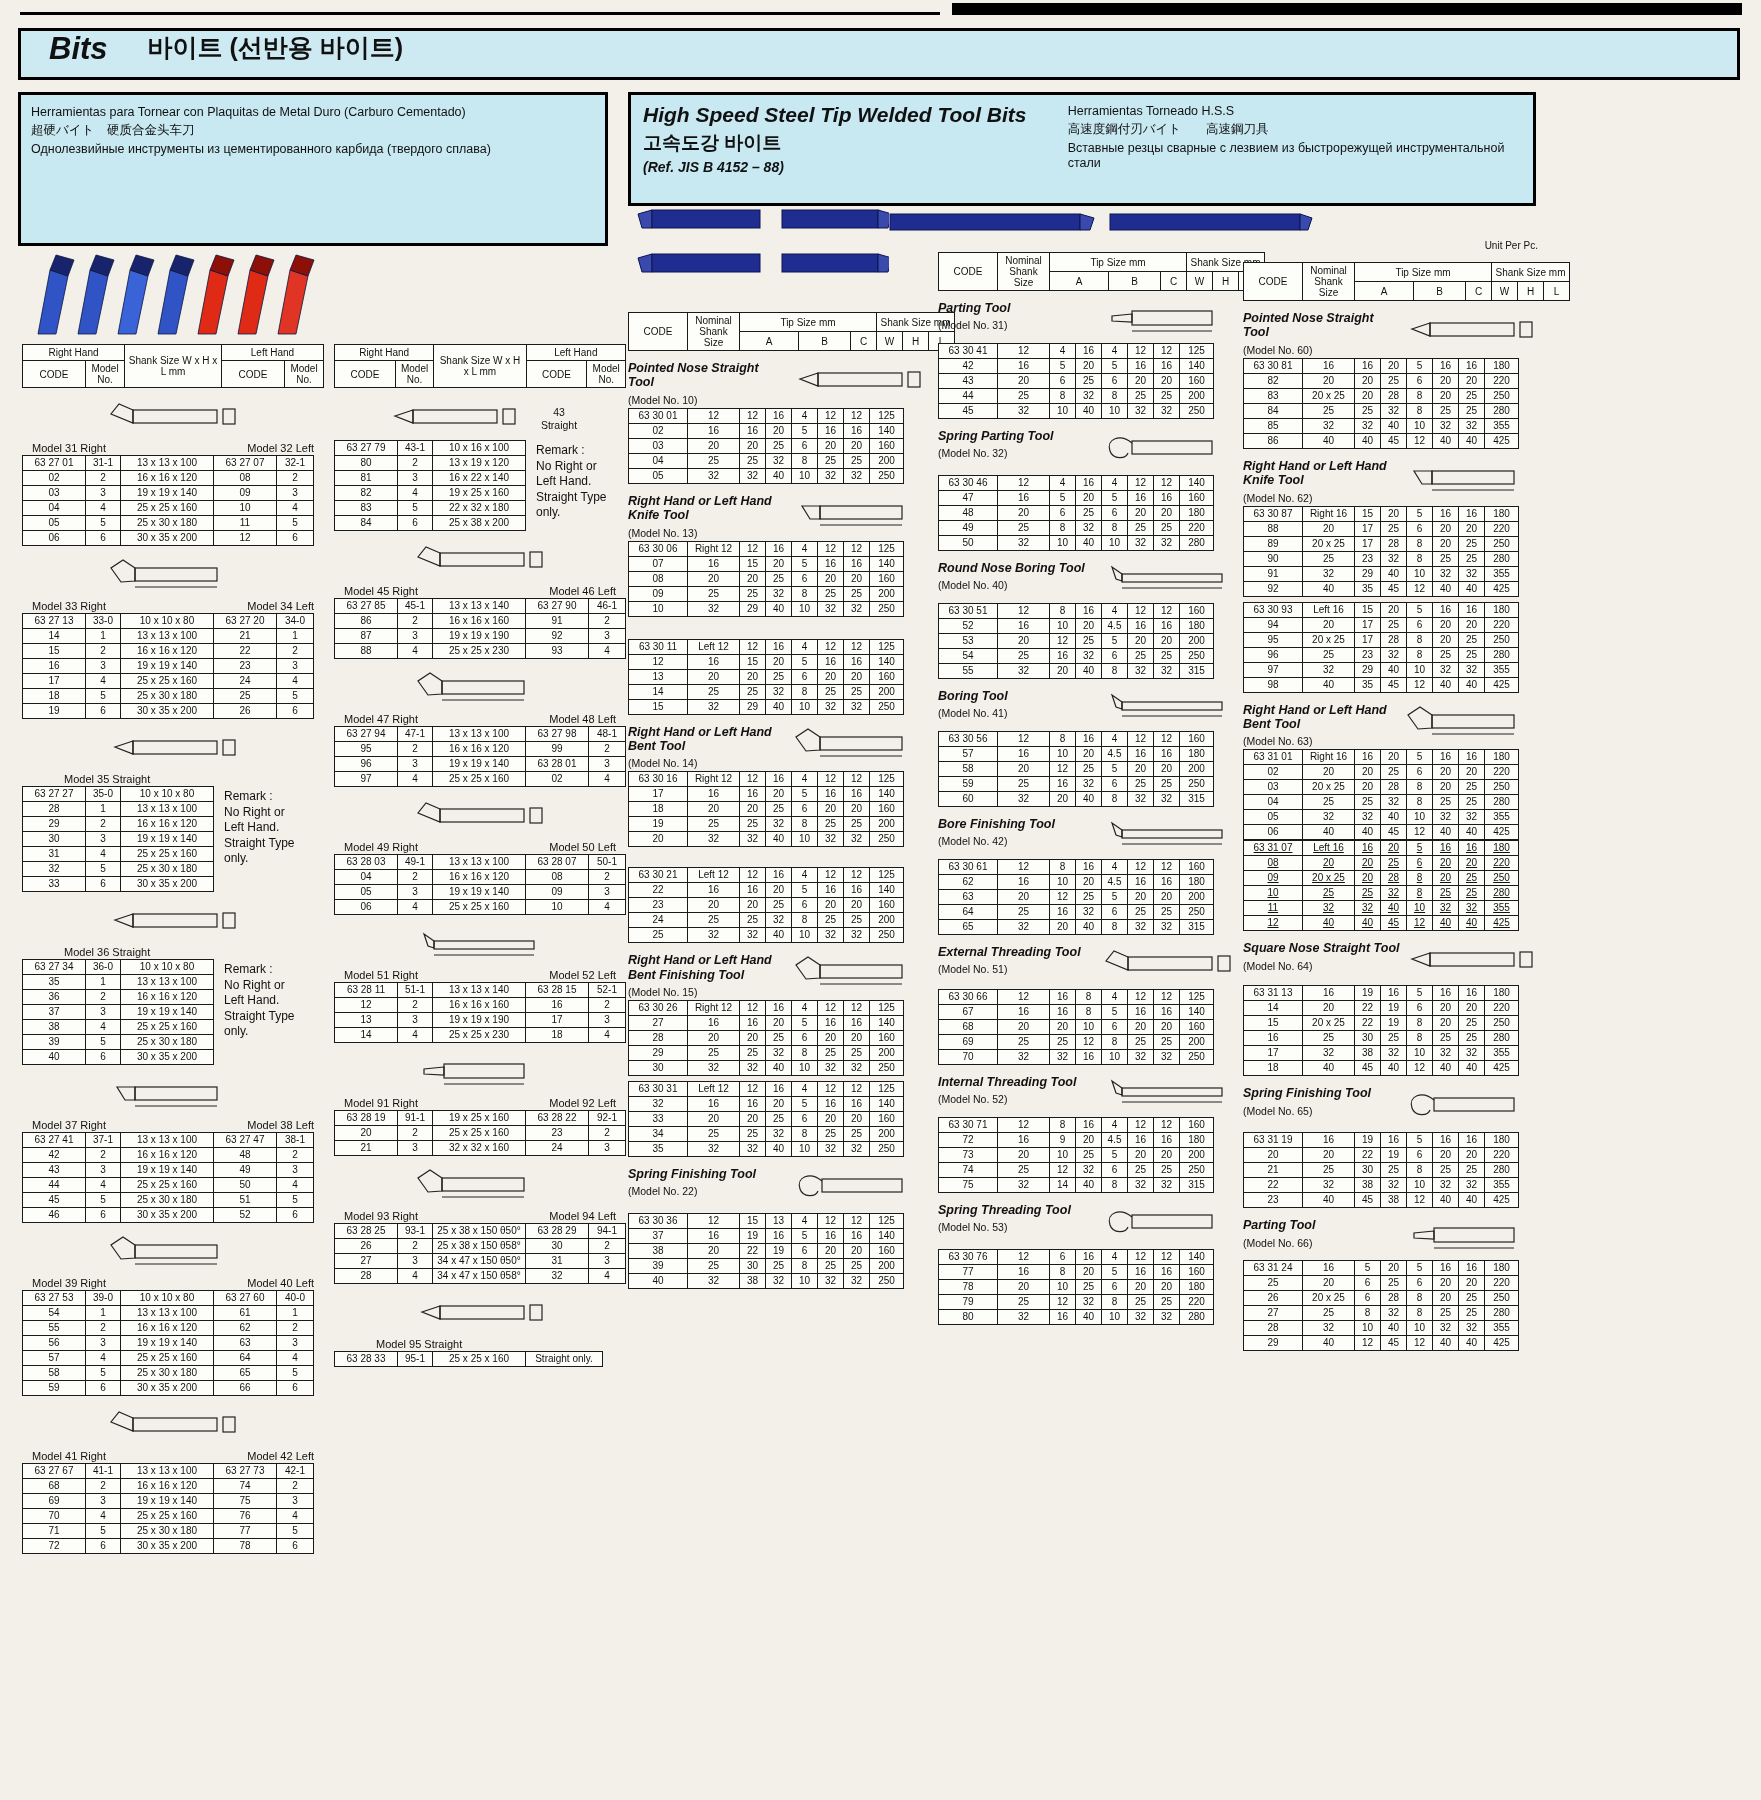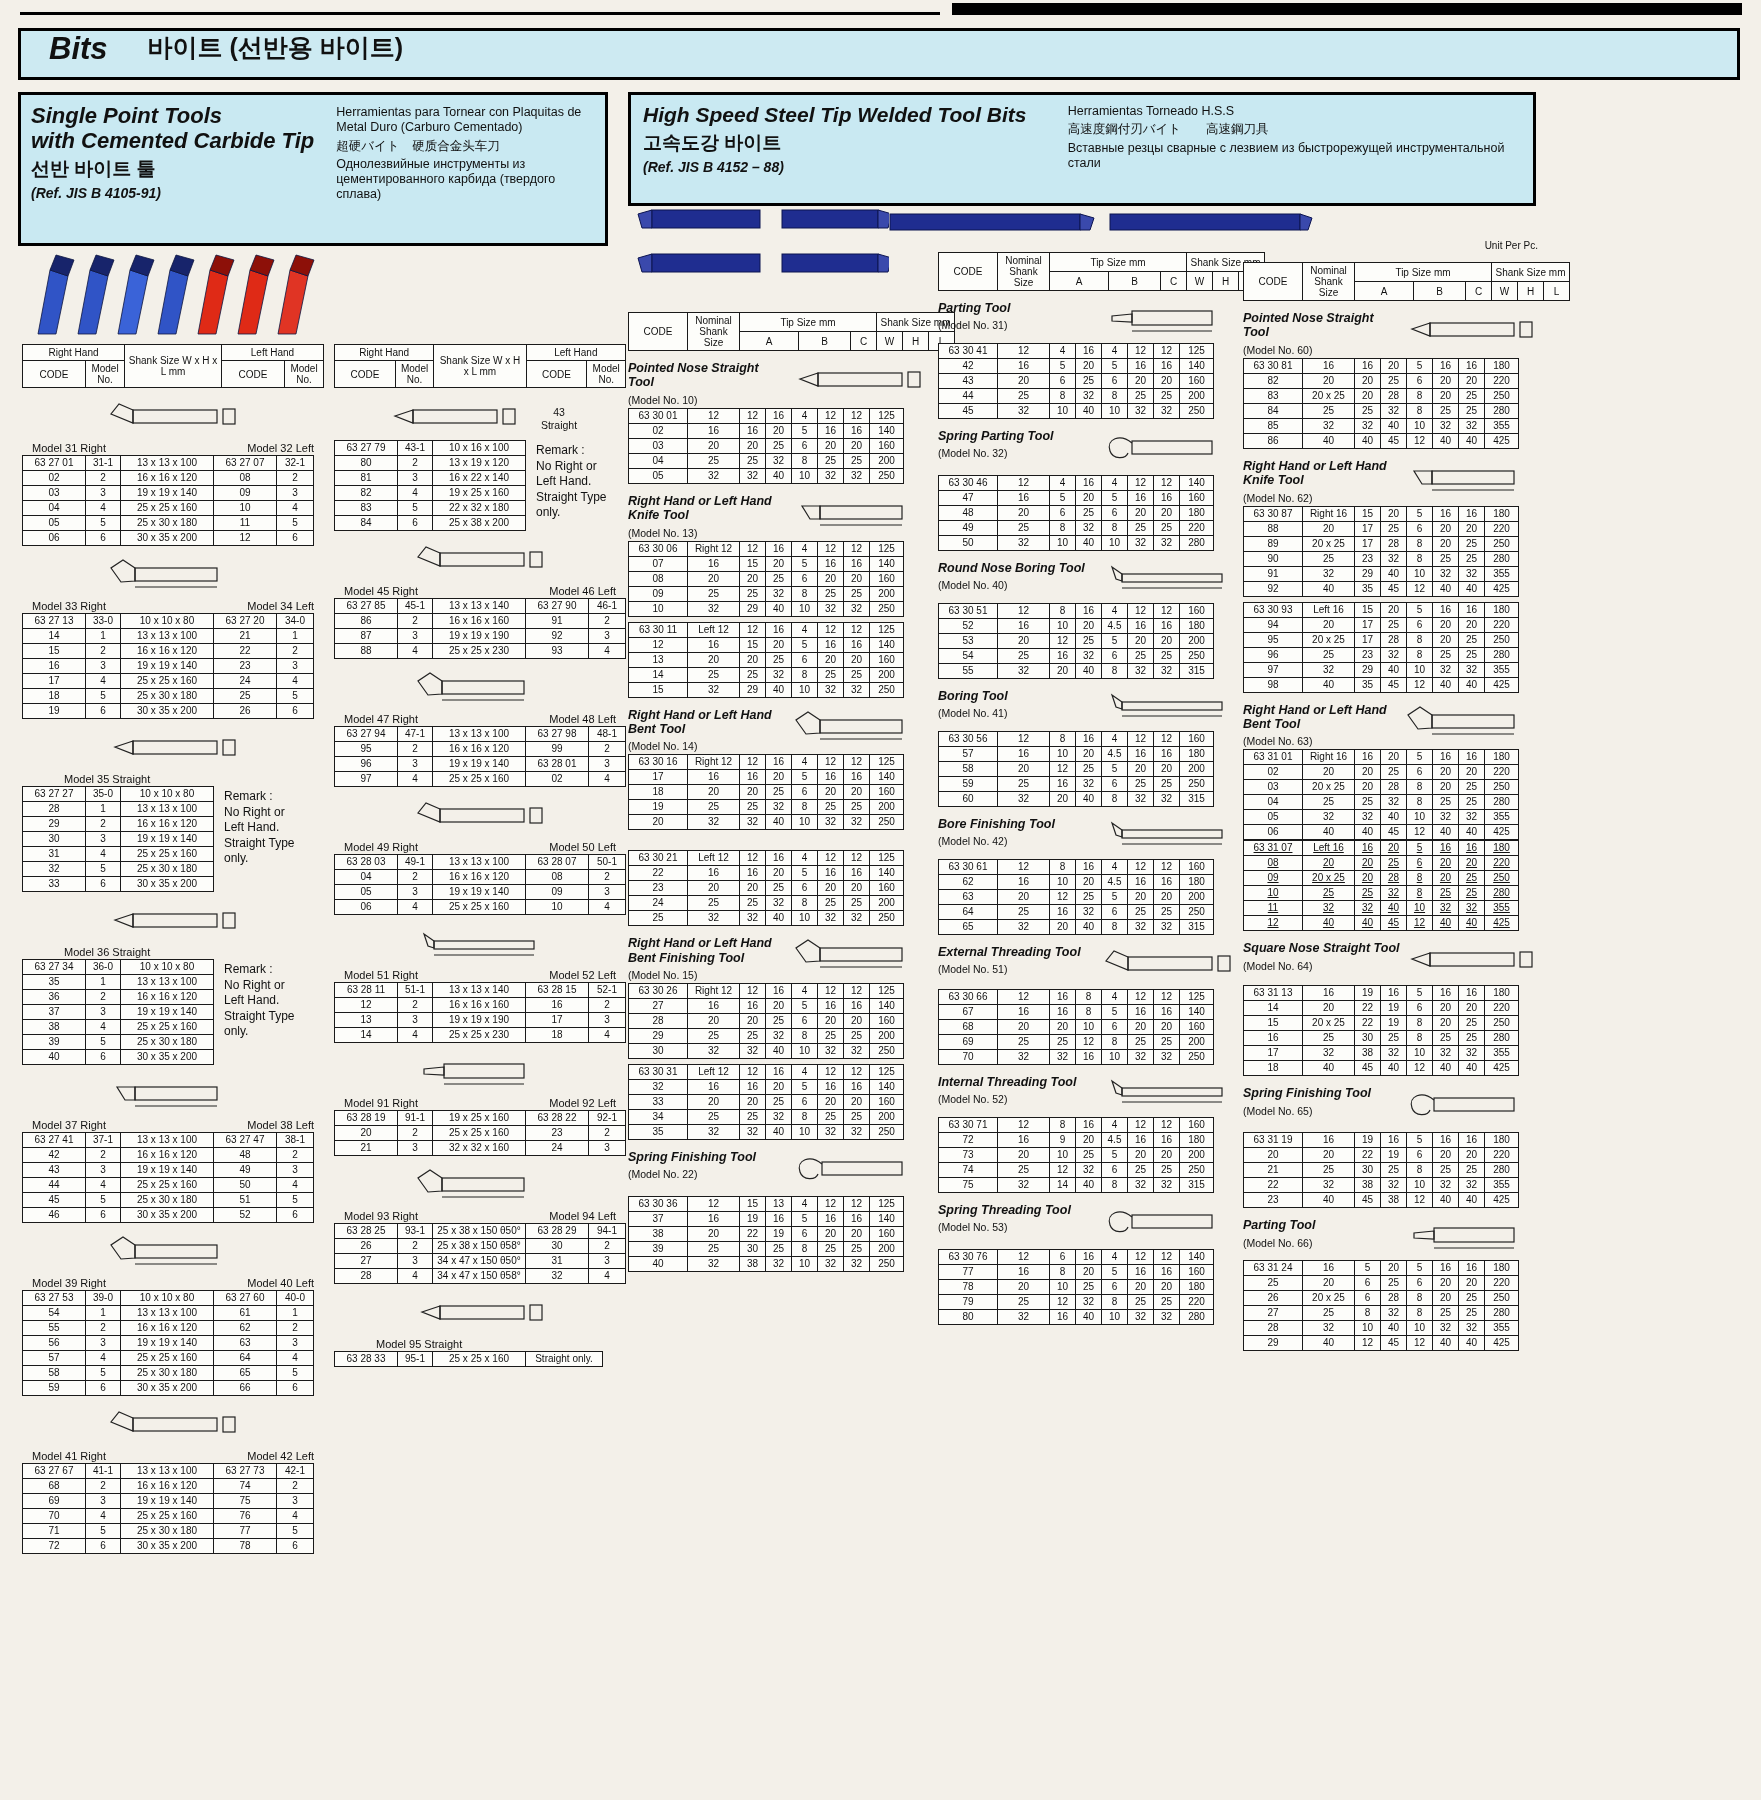--- a/index.html
+++ b/index.html
@@ -86,26 +86,20 @@
 
 <div class="rule" id="rule-l"></div>
 <div class="rule" id="rule-r"></div>
 
 <div class="title-box">
   <span class="t-en">Bits</span>
   <span class="t-kr">바이트  (선반용 바이트)</span>
 </div>
 
 <div class="sec-box" id="sec-left">
-  <div class="sec-a">
-    <div class="sec-title">Single Point Tools</div>
-    <div class="sec-title">with Cemented Carbide Tip</div>
-    <div class="sec-kr">선반 바이트 툴</div>
-    <div class="sec-ref">(Ref. JIS B 4105-91)</div>
-  </div>
   <div class="sec-b">
     <div>Herramientas para Tornear con Plaquitas de Metal Duro (Carburo Cementado)</div>
     <div>超硬バイト　硬质合金头车刀</div>
     <div>Однолезвийные инструменты из цементированного карбида (твердого сплава)</div>
   </div>
 </div>
 
 <div class="sec-box" id="sec-right">
   <div class="sec-a">
     <div class="sec-title">High Speed Steel Tip Welded Tool Bits</div>
@@ -1159,21 +1153,21 @@
             <td>32</td>
             <td>29</td>
             <td>40</td>
             <td>10</td>
             <td>32</td>
             <td>32</td>
             <td>250</td>
           </tr>
         </tbody>
       </table>
-      <table class="spec hss" style="margin-top: 5px;">
+      <table class="spec hss" style="margin-top: 22px;">
         <tbody>
           <tr>
             <td>63 30 11</td>
             <td>Left 12</td>
             <td>12</td>
             <td>16</td>
             <td>4</td>
             <td>12</td>
             <td>12</td>
             <td>125</td>

